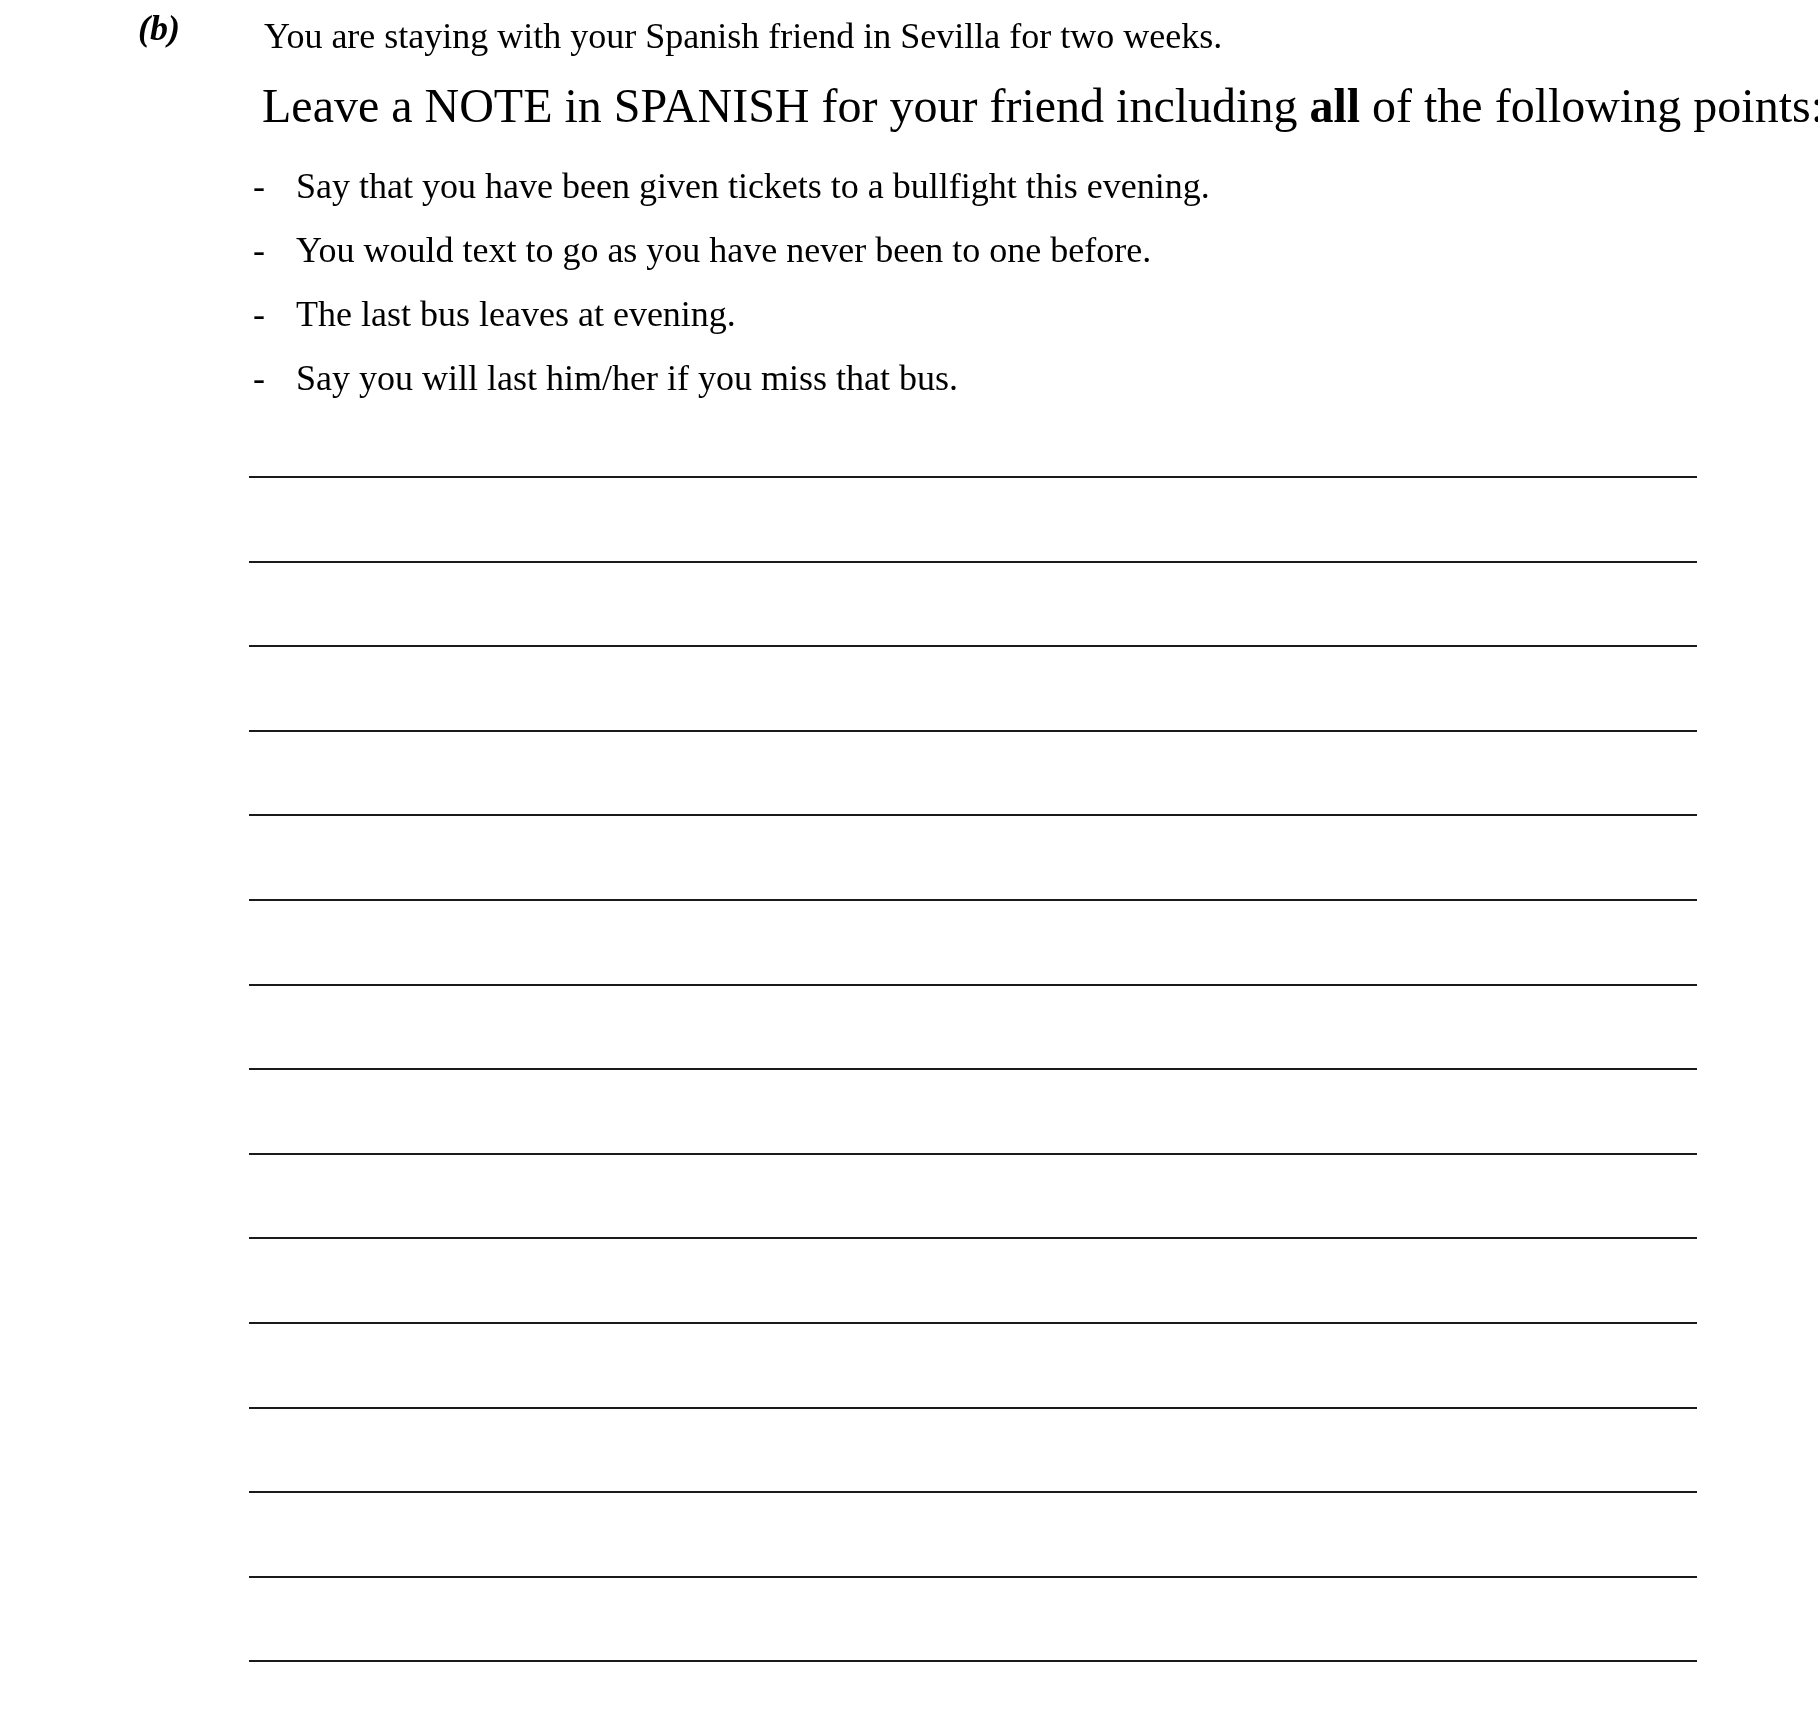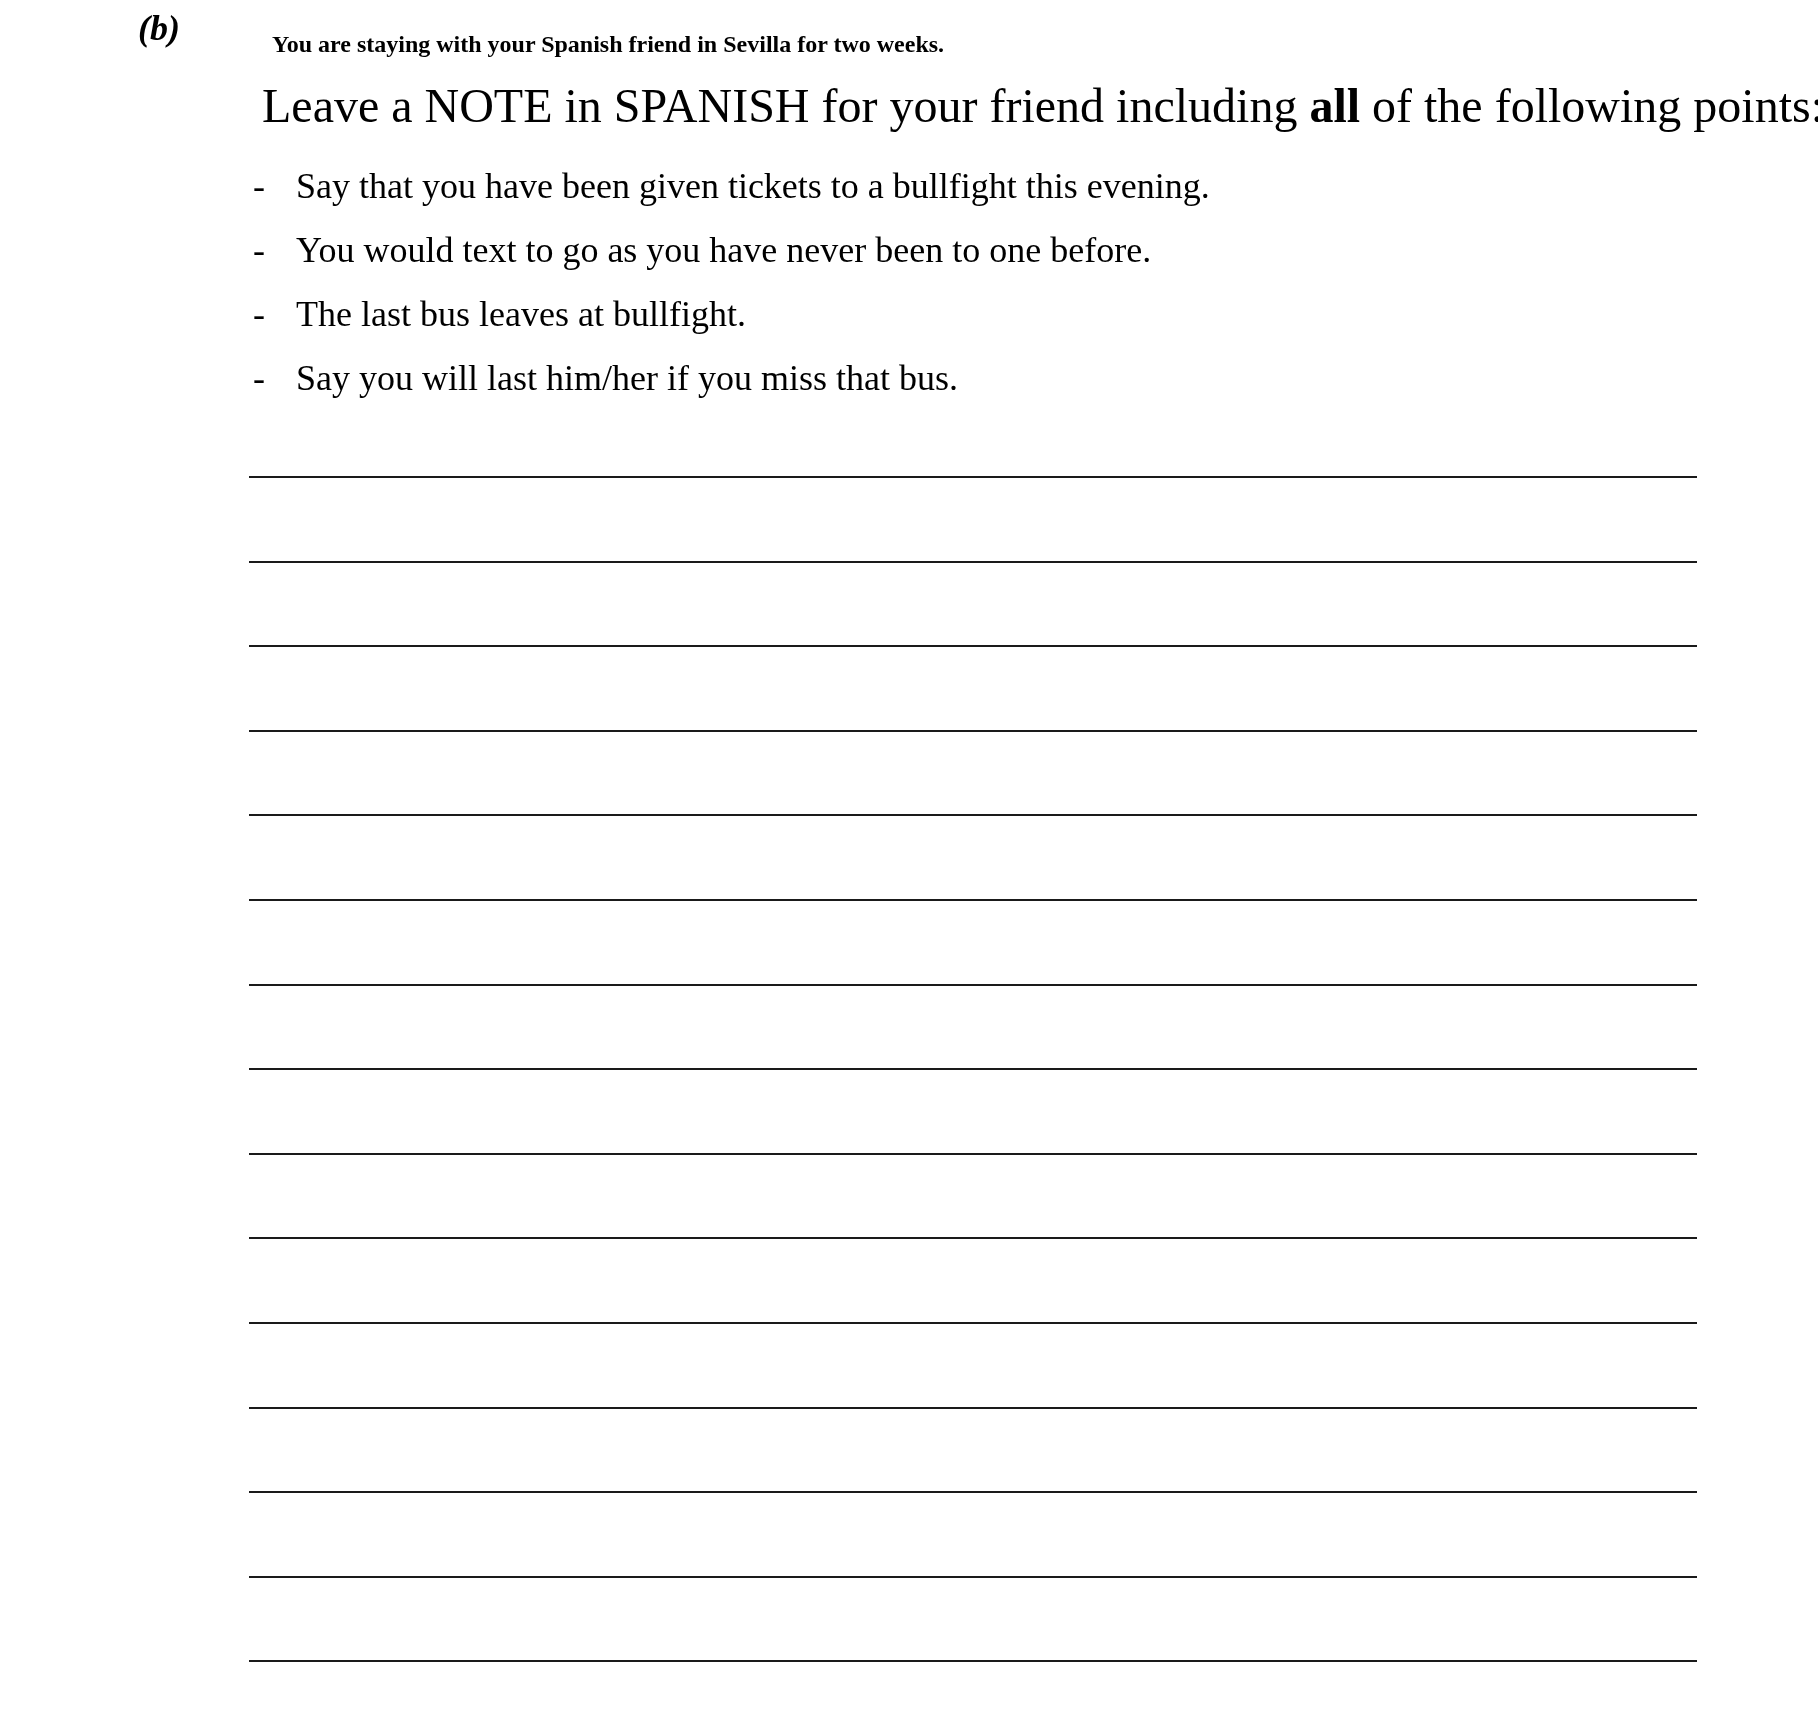--- a/index.html
+++ b/index.html
@@ -22,24 +22,24 @@
       font-size: 36px;
       font-weight: bold;
       font-style: italic;
       line-height: 48px;
       margin: 0;
     }
     .heading {
       position: absolute;
       left: 256px;
       top: 4px;
-      font-size: 24px;
-      font-weight: bold;
+      font-size: 36px;
+      font-weight: normal;
       line-height: 48px;
-      margin: 16px;
+      margin: 8px;
       white-space: nowrap;
     }
     .instruction {
       position: absolute;
       left: 256px;
       top: 76px;
       font-size: 48px;
       line-height: 48px;
       margin: 6px;
       white-space: nowrap;
@@ -96,21 +96,21 @@
   <li class="bullet">
     <span class="dash">-</span>
     <span class="text">Say that you have been given tickets to a bullfight this evening.</span>
   </li>
   <li class="bullet">
     <span class="dash">-</span>
     <span class="text">You would text to go as you have never been to one before.</span>
   </li>
   <li class="bullet">
     <span class="dash">-</span>
-    <span class="text">The last bus leaves at bullfight.</span>
+    <span class="text">The last bus leaves at evening.</span>
   </li>
   <li class="bullet">
     <span class="dash">-</span>
     <span class="text">Say you will last him/her if you miss that bus.</span>
   </li>
 </ul>
 
 <div class="answer-lines" id="answer-lines">
     <div class="answer-line" style="top: 476px;"></div>
     <div class="answer-line" style="top: 561px;"></div>

